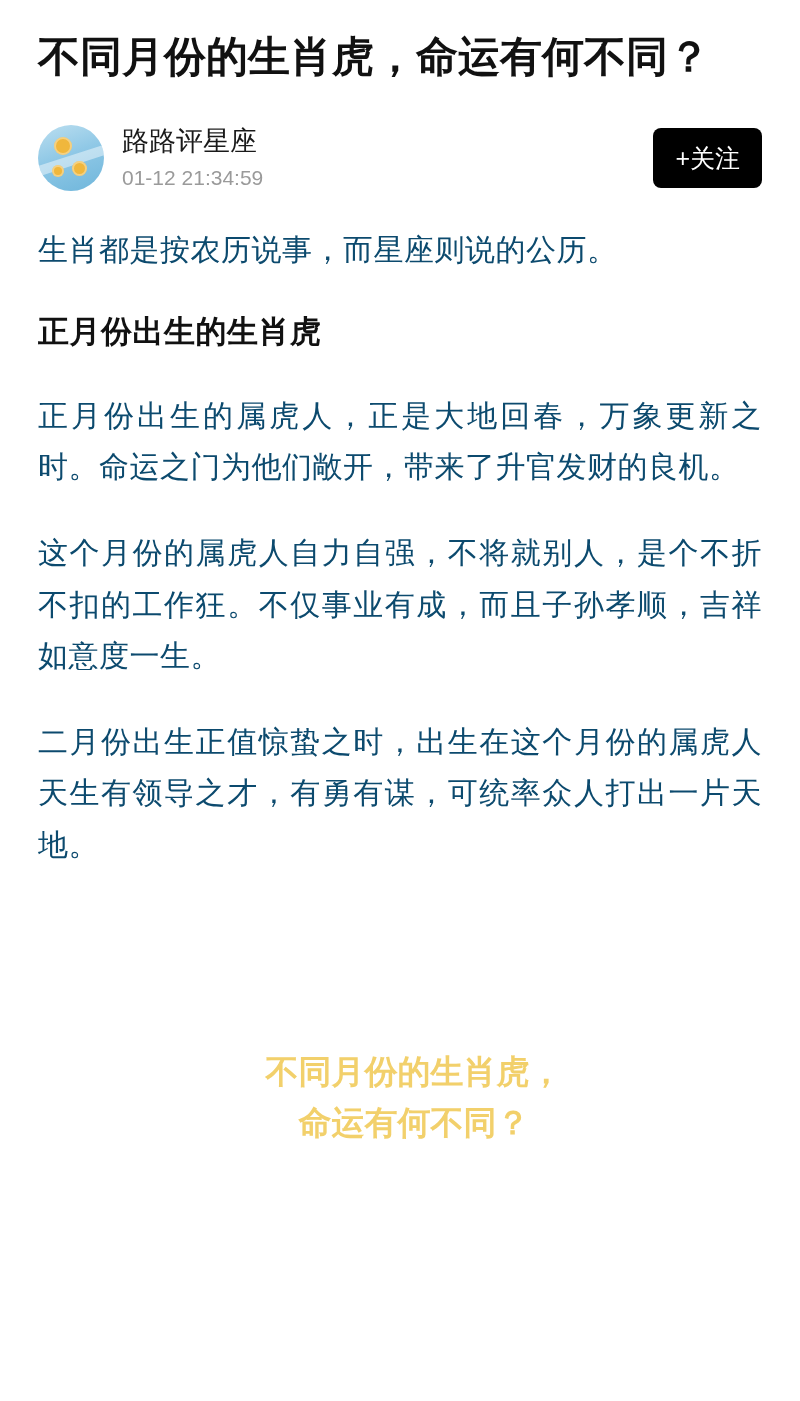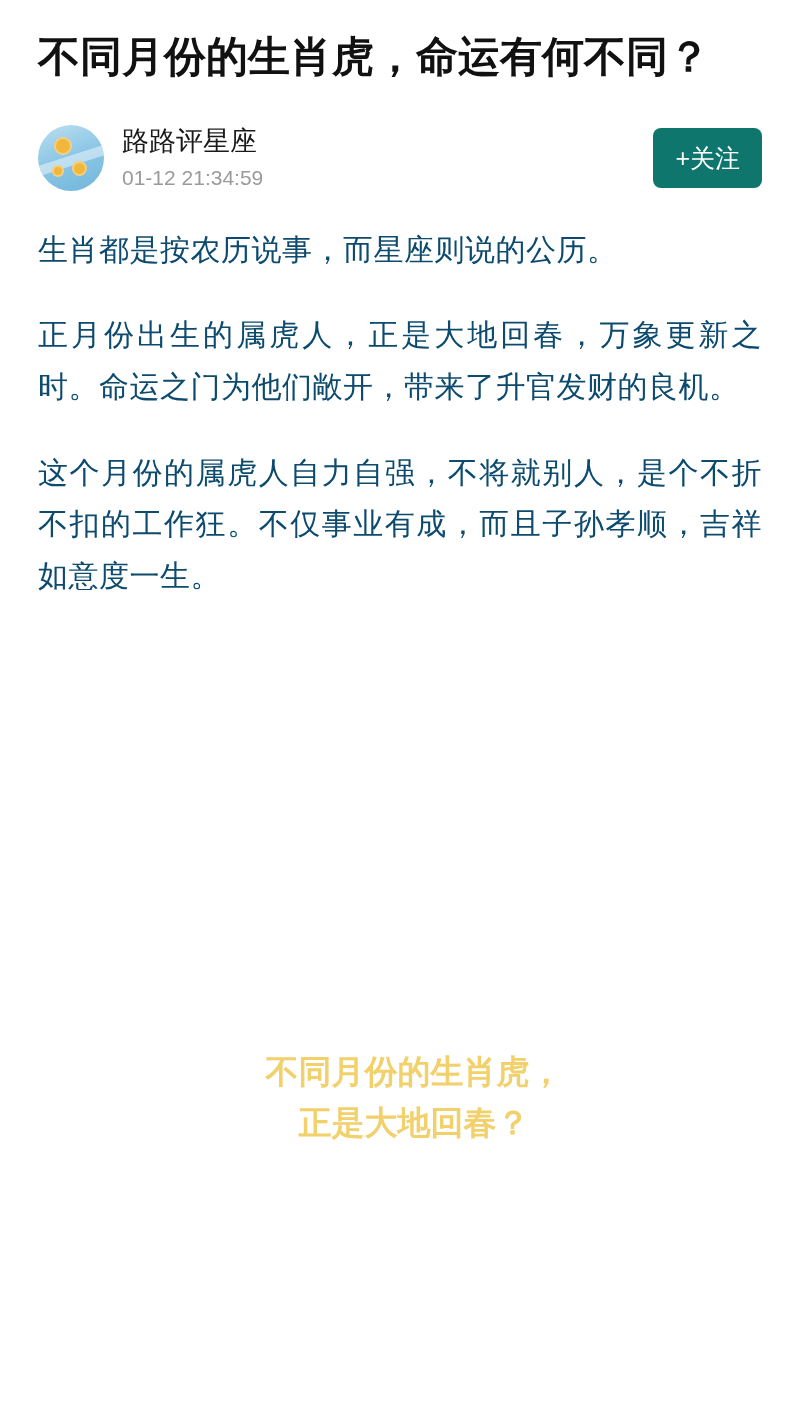--- a/index.html
+++ b/index.html
@@ -76,21 +76,21 @@
     line-height: 1.25;
     margin-bottom: 6px;
   }
   .publish-time {
     font-size: 21px;
     color: #9a9a9a;
     line-height: 1.2;
   }
   .follow-button {
     flex: 0 0 auto;
-    background: #0f766e;
+    background: #000000;
     color: #ffffff;
     font-size: 25px;
     border: none;
     border-radius: 8px;
     padding: 0 22px;
     height: 60px;
     line-height: 60px;
     cursor: pointer;
     font-family: inherit;
     white-space: nowrap;
@@ -146,22 +146,24 @@
     </div>
     <div class="byline-text">
       <div class="author-name">路路评星座</div>
       <div class="publish-time">01-12 21:34:59</div>
     </div>
     <button class="follow-button">+关注</button>
   </div>
 
   <div class="body-content">
     <p class="para">生肖都是按农历说事，而星座则说的公历。</p>
+    <h2 class="subhead">正月份出生的生肖虎</h2>
     <p class="para">正月份出生的属虎人，正是大地回春，万象更新之时。命运之门为他们敞开，带来了升官发财的良机。</p>
     <p class="para">这个月份的属虎人自力自强，不将就别人，是个不折不扣的工作狂。不仅事业有成，而且子孙孝顺，吉祥如意度一生。</p>
+    <p class="para">二月份出生正值惊蛰之时，出生在这个月份的属虎人天生有领导之才，有勇有谋，可统率众人打出一片天地。</p>
   </div>
 
   <div class="watermark">
     <div>不同月份的生肖虎，</div>
-    <div>正是大地回春？</div>
+    <div>命运有何不同？</div>
   </div>
 
 </div>
 
 </body></html>

